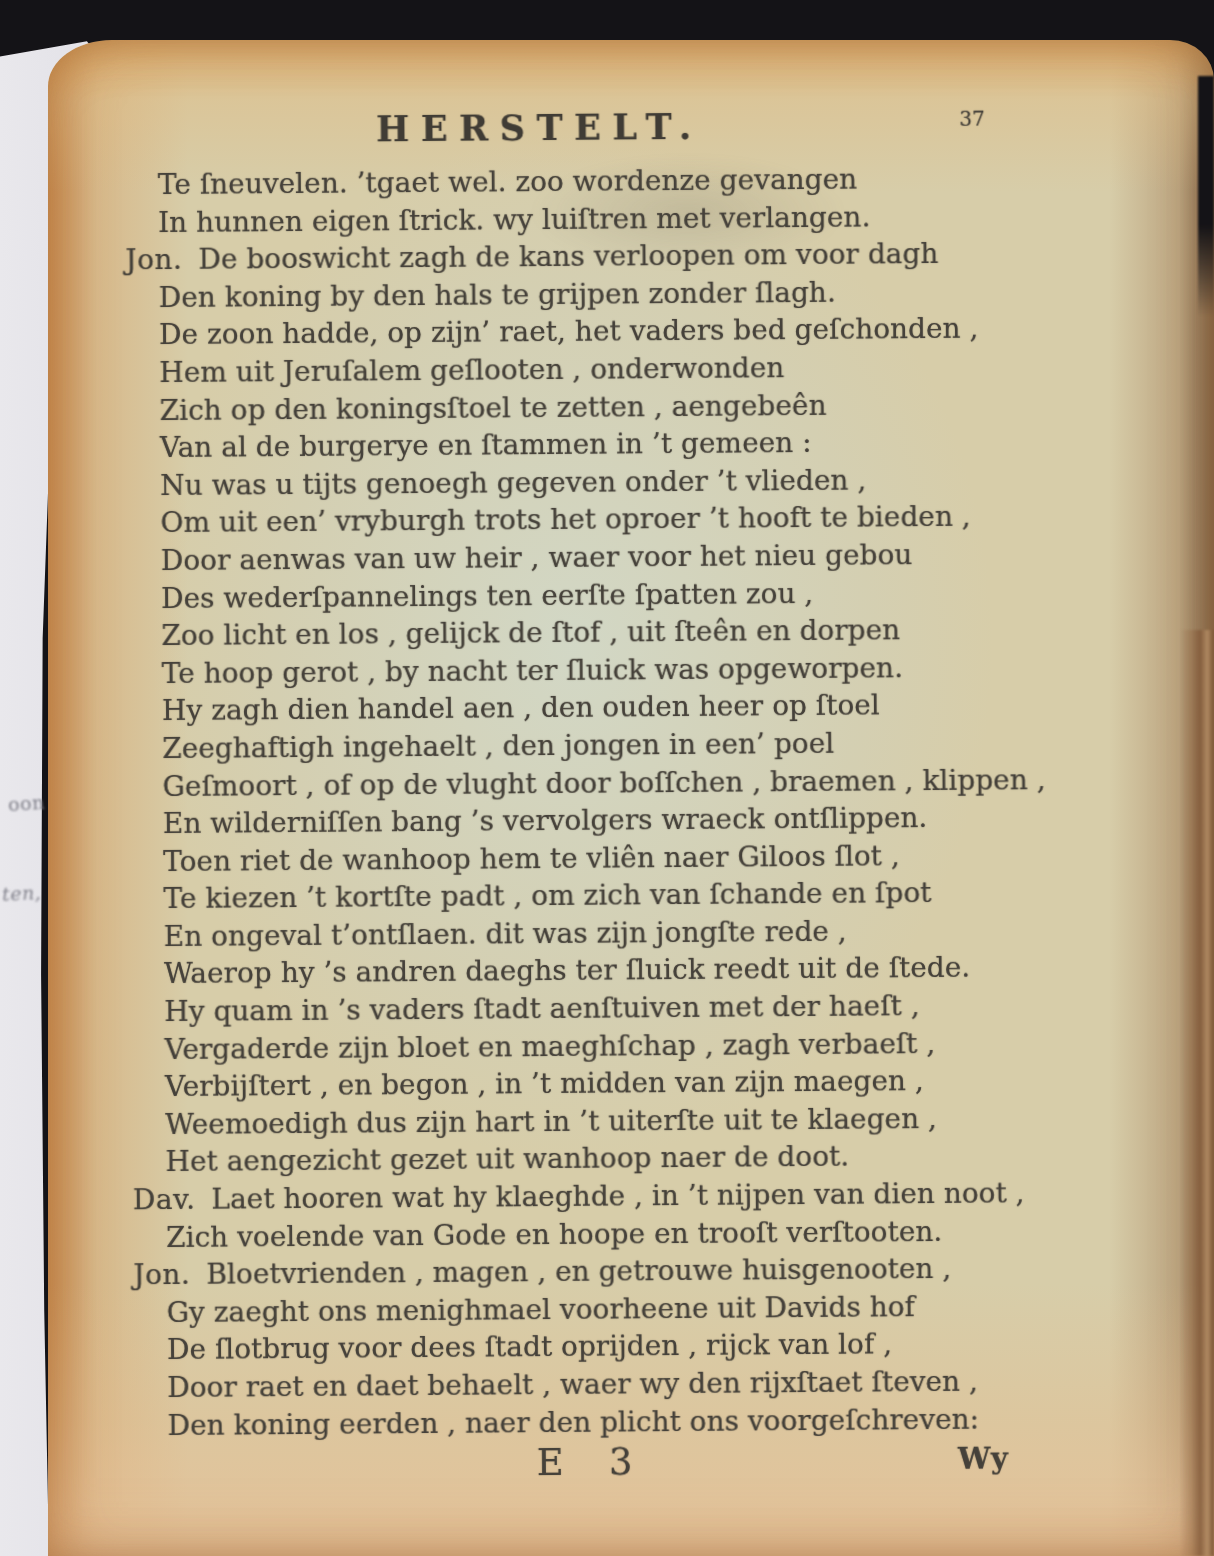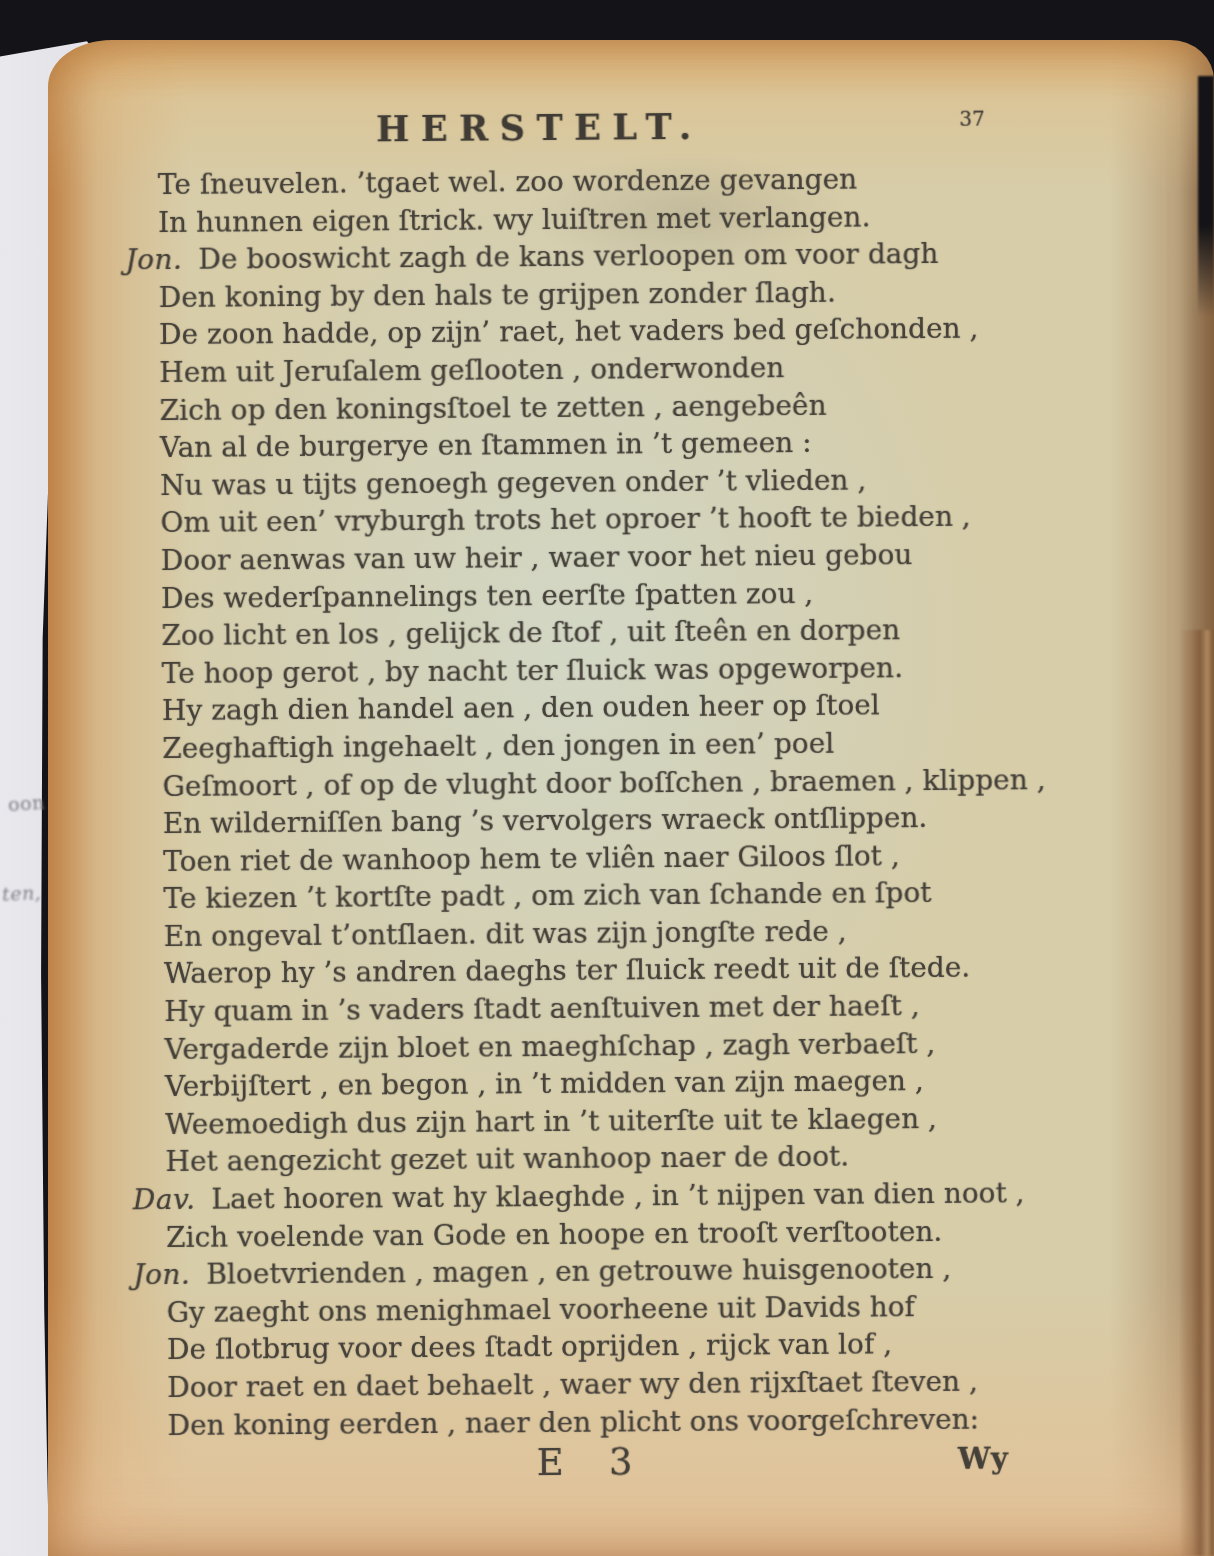--- a/index.html
+++ b/index.html
@@ -107,21 +107,20 @@
     position: absolute;
     left: 82px; top: 126px;
     width: 1010px;
     font-size: 28px;
     line-height: 37.6px;
     white-space: nowrap;
   }
   .line { padding-left: 33px; }
   .line.has-speaker { padding-left: 0; }
   .speaker {
-    font-style: italic;
     margin-right: 16px;
     letter-spacing: 0.5px;
   }
 
   .signature-mark {
     position: absolute;
     left: 540px; top: 1404px;
     transform: translateX(-50%);
     font-size: 37px;
     letter-spacing: 0.45em;

